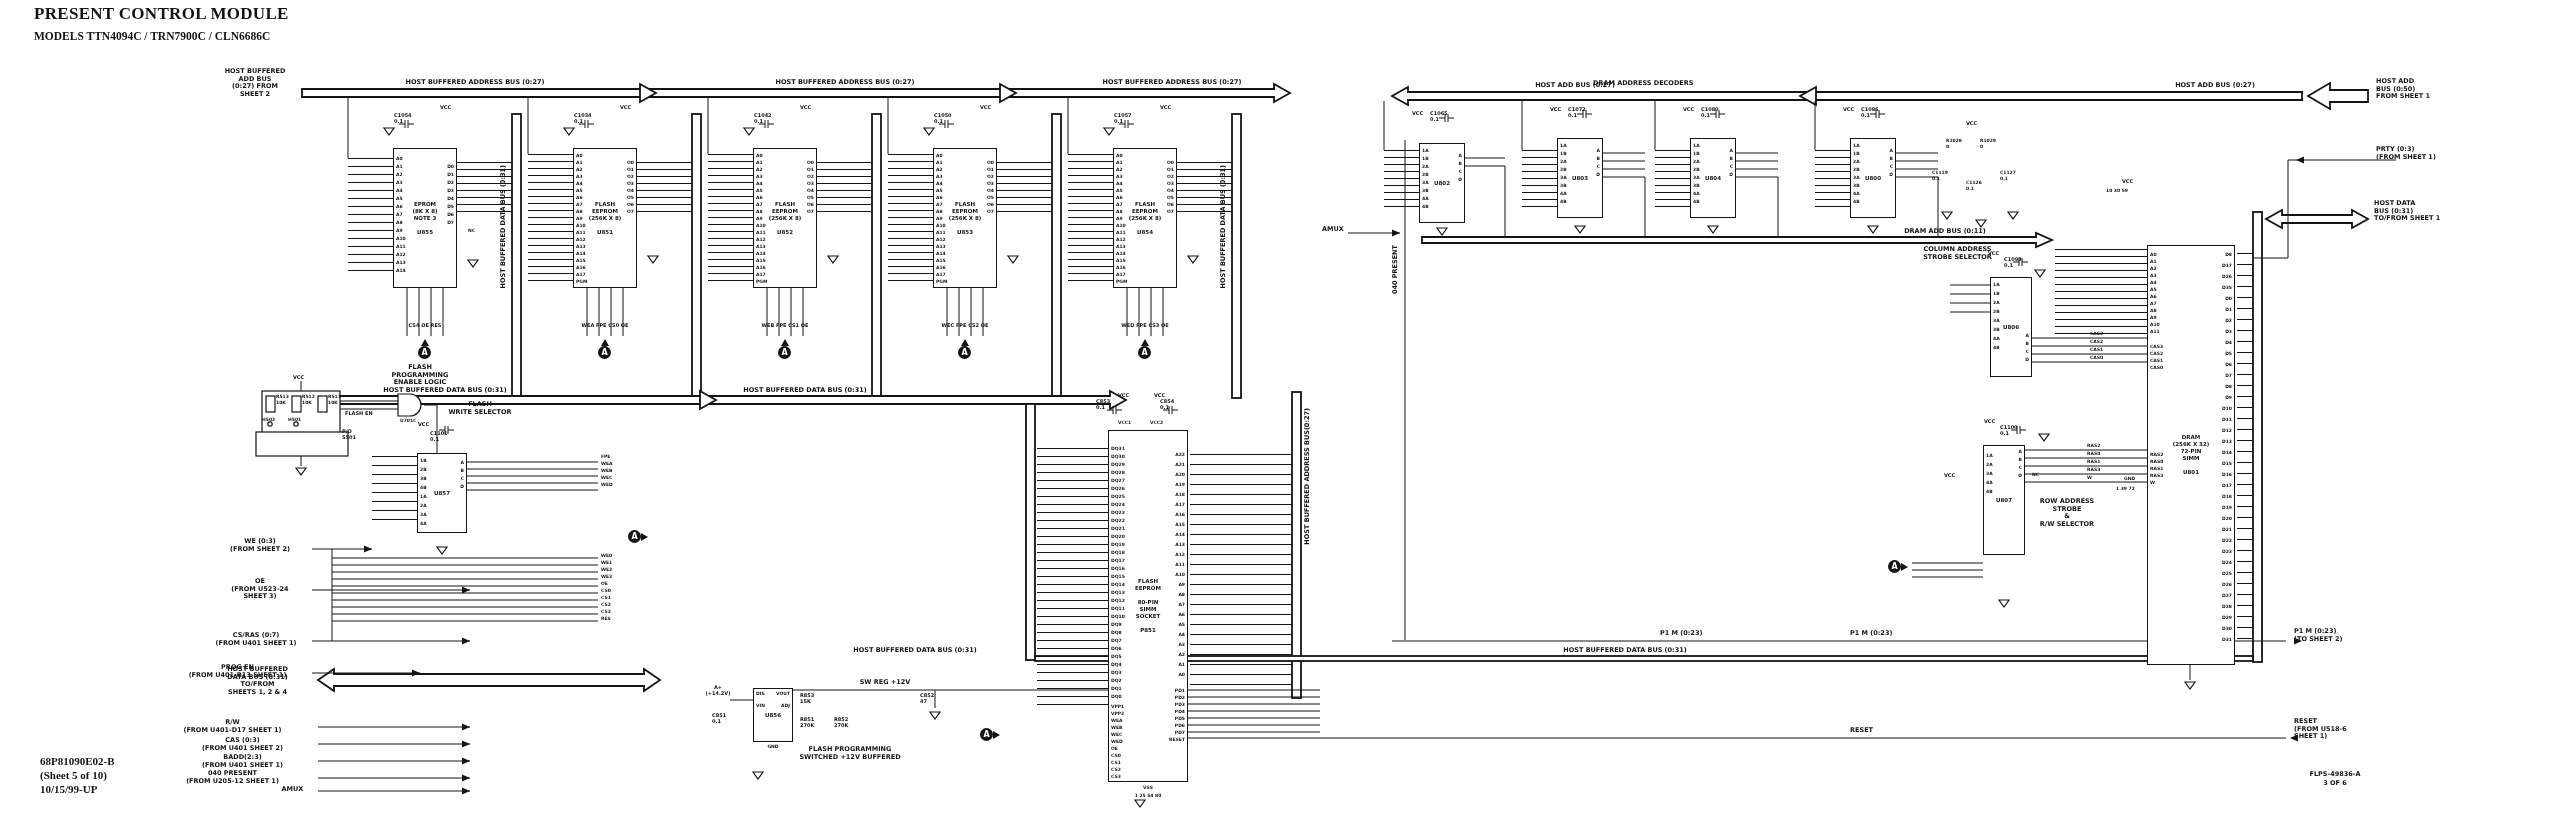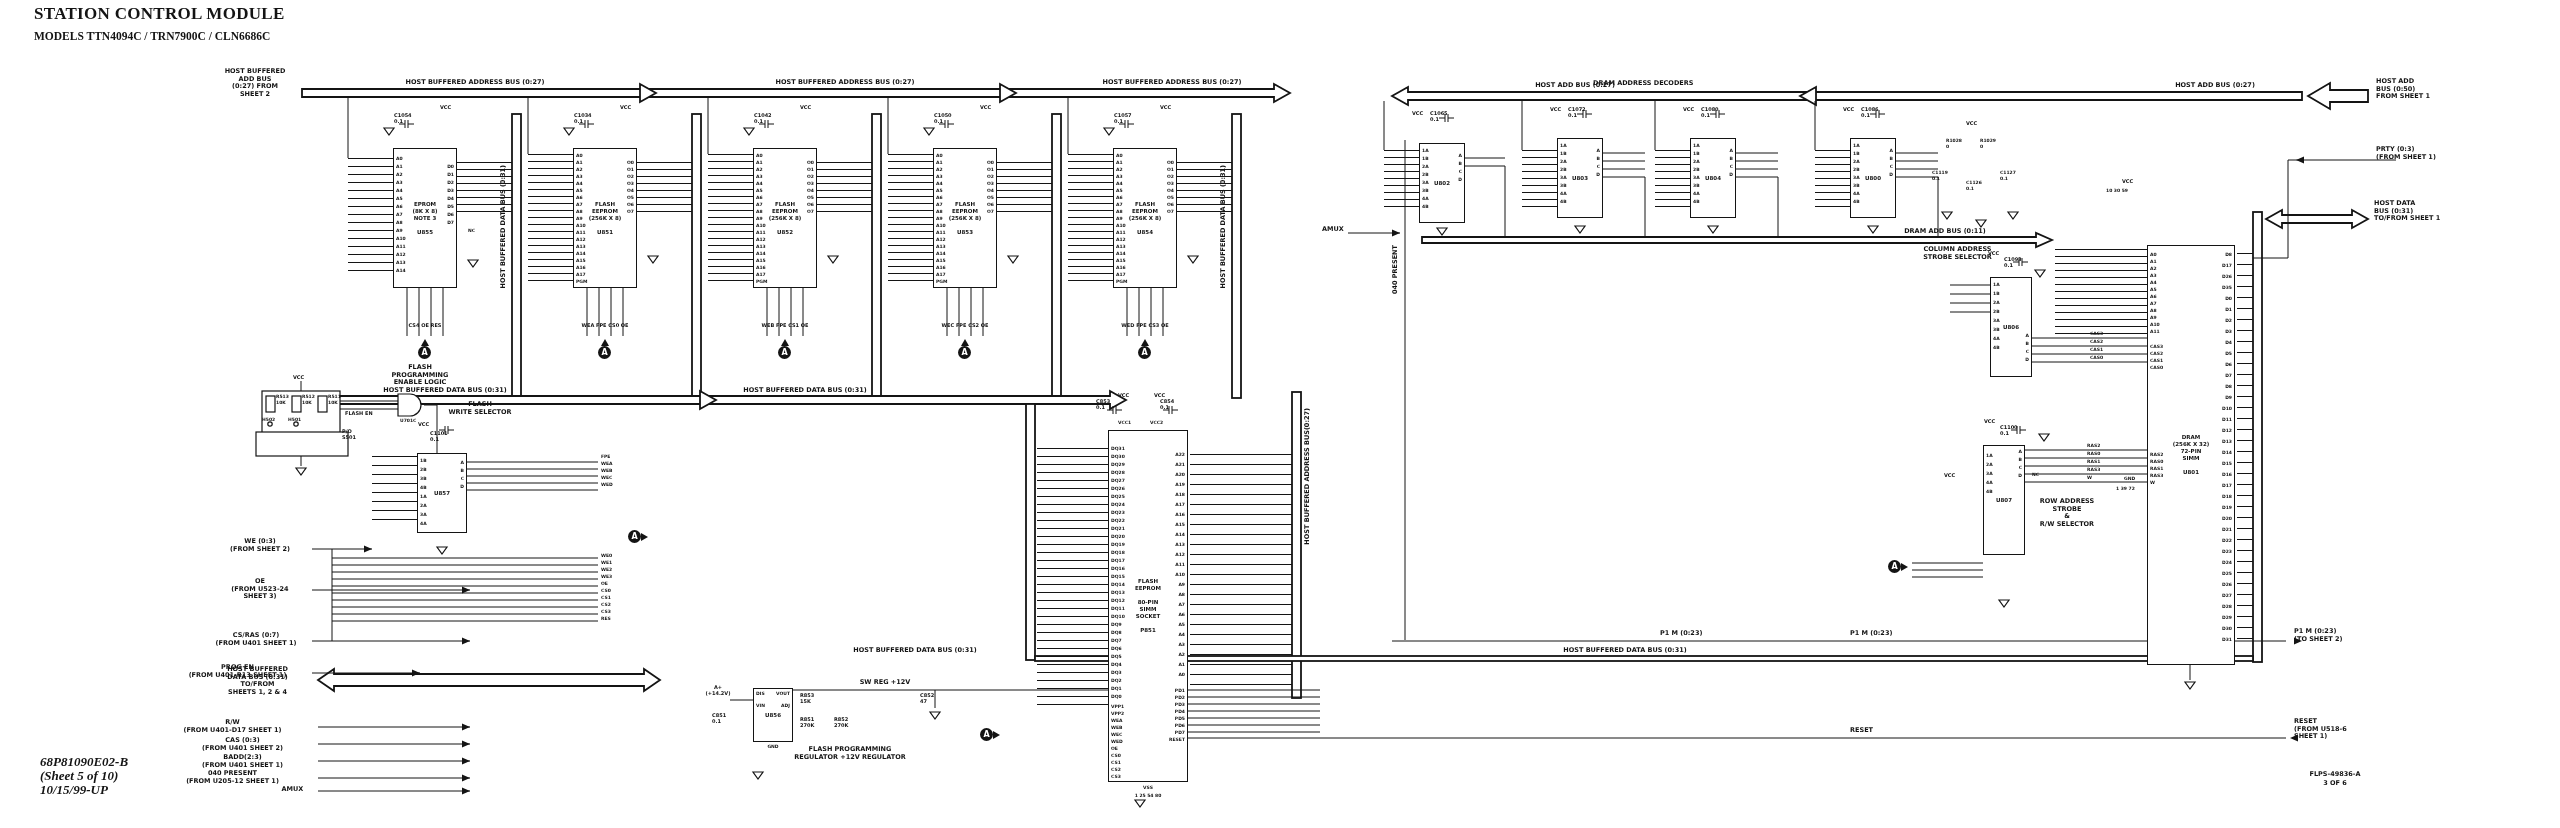--- a/index.html
+++ b/index.html
@@ -6,21 +6,21 @@
   body{width:2560px;height:828px;background:#ffffff;position:relative;overflow:hidden;
        font-family:"DejaVu Sans",sans-serif;color:#141414}
   .lbl{position:absolute;font-size:6.5px;font-weight:bold;line-height:7.5px;white-space:pre-line}
   .c{text-align:center}
   .s5{font-size:5px;line-height:6px}
   .s45{font-size:4.5px;line-height:5.5px}
   .vert{writing-mode:vertical-rl;transform:rotate(180deg)}
   .tt{font-family:"Liberation Serif","DejaVu Serif",serif}
   .title{font-size:17px;font-weight:bold;letter-spacing:.3px}
   .subtitle{font-size:11.5px;font-weight:bold}
-  .foot{font-size:13px;font-style:italic;font-weight:bold;line-height:13px}
+  .foot{font-size:11px;font-weight:bold;line-height:13px}
   .chip{position:absolute;border:1.6px solid #141414;background:#fff;box-sizing:border-box}
   .ctext{position:absolute;left:0;right:0;top:50%;transform:translateY(-50%);
          text-align:center;font-size:5.5px;font-weight:bold;line-height:7px;white-space:pre-line}
   .pins{position:absolute;font-size:4.5px;font-weight:bold;line-height:1}
   .pins span{display:block}
   .pr{text-align:right}.p7 span{height:7px}.p8 span{height:8px}
   .p9 span{height:9px}.p10 span{height:10px}.p11 span{height:11px}.p12 span{height:12px}
   .comb{position:absolute}
   .cb7{background:repeating-linear-gradient(to bottom,#141414 0 1px,transparent 1px 7px)}
   .cb8{background:repeating-linear-gradient(to bottom,#141414 0 1px,transparent 1px 8px)}
@@ -180,21 +180,21 @@
 <div class="comb cb9" style="left:372px;top:456px;width:45px;height:66px"></div>
 <div class="comb cb8" style="left:1037px;top:448px;width:71px;height:257px"></div>
 <div class="comb cb10" style="left:1190px;top:454px;width:102px;height:231px"></div>
 <div class="comb cb7" style="left:1384px;top:150px;width:35px;height:57px"></div>
 <div class="comb cb7" style="left:1522px;top:150px;width:35px;height:57px"></div>
 <div class="comb cb7" style="left:1655px;top:150px;width:35px;height:57px"></div>
 <div class="comb cb7" style="left:1815px;top:150px;width:35px;height:57px"></div>
 <div class="comb cb7" style="left:2055px;top:249px;width:92px;height:85px"></div>
 <div class="comb cb11" style="left:2237px;top:253px;width:16px;height:396px"></div>
 
-<div class="lbl tt title" style="left:34px;top:10px">STATION CONTROL MODULE</div>
+<div class="lbl tt title" style="left:34px;top:10px">PRESENT CONTROL MODULE</div>
 <div class="lbl tt subtitle" style="left:34px;top:33px">MODELS TTN4094C / TRN7900C / CLN6686C</div>
 <div class="lbl tt foot" style="left:40px;top:755px">68P81090E02-B</div>
 <div class="lbl tt foot" style="left:40px;top:769px">(Sheet 5 of 10)</div>
 <div class="lbl tt foot" style="left:40px;top:783px">10/15/99-UP</div>
 <div class="lbl c" style="left:2290px;top:771px;width:90px">FLPS-49836-A</div>
 <div class="lbl c" style="left:2290px;top:780px;width:90px">3 OF 6</div>
 
 <div class="lbl c" style="left:218px;top:68px;width:74px">HOST BUFFERED
 ADD BUS
 (0:27) FROM
@@ -523,21 +523,21 @@
 <div class="lbl s45 c" style="left:755px;top:744px;width:36px">GND</div>
 <div class="lbl s5" style="left:800px;top:692px">R853
 15K</div>
 <div class="lbl s5" style="left:800px;top:716px">R851
 270K</div>
 <div class="lbl s5" style="left:834px;top:716px">R852
 270K</div>
 <div class="lbl s5" style="left:920px;top:692px">C852
 47</div>
 <div class="lbl c" style="left:770px;top:746px;width:160px">FLASH PROGRAMMING
-REGULATOR +12V REGULATOR</div>
+SWITCHED +12V BUFFERED</div>
 <div class="bundleA right" style="left:980px;top:728px">A</div>
 
 <div class="lbl s5" style="left:1096px;top:398px">C853
 0.1</div>
 <div class="lbl s5" style="left:1160px;top:398px">C854
 0.1</div>
 <div class="lbl s45" style="left:1118px;top:420px">VCC1</div>
 <div class="lbl s45" style="left:1150px;top:420px">VCC2</div>
 <div class="lbl s5" style="left:1118px;top:392px">VCC</div>
 <div class="lbl s5" style="left:1154px;top:392px">VCC</div>

